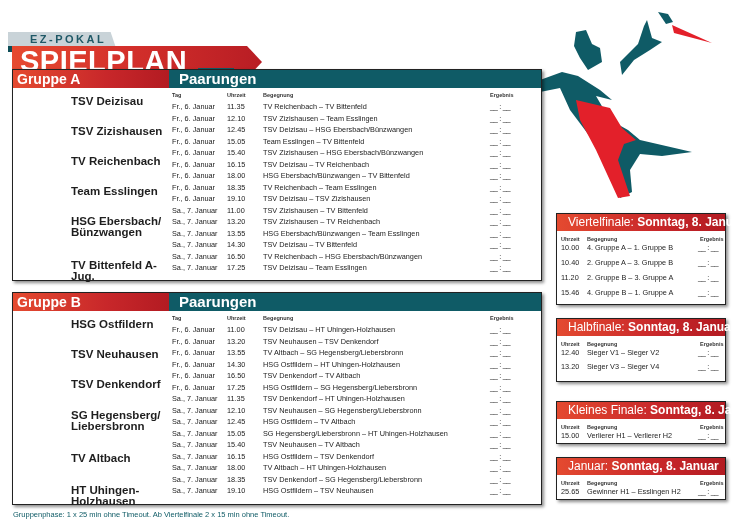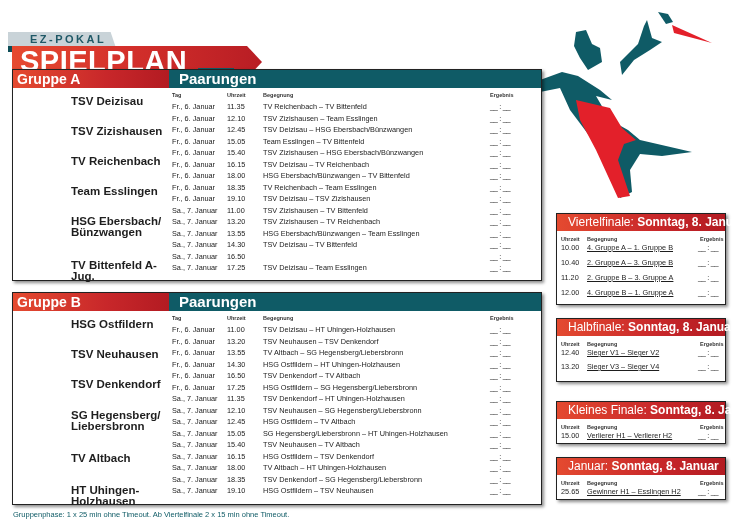--- a/index.html
+++ b/index.html
@@ -47,21 +47,21 @@
   
   .ko { position: absolute; left: 556px; width: 170px; background: #fff; border: 1px solid #222;
     box-shadow: 2px 2px 3px rgba(0,0,0,0.45); }
   .ko .ko-head { height: 17px; background: linear-gradient(90deg, #e44a30 0%, #c8272a 60%, #b31b22 100%);
     color: #fff; font-size: 12px; line-height: 17px; padding-left: 11px; white-space: nowrap; }
   .ko .ko-head b { font-weight: bold; }
   .ko .kch { position: absolute; font-size: 5.5px; font-weight: bold; color: #333; }
   .ko .krow { position: absolute; left: 0; width: 100%; height: 12px; font-size: 7.3px; line-height: 12px; }
   .ko .krow span { position: absolute; top: 0; white-space: nowrap; }
   .k-time { left: 4px; }
-  .k-match { left: 30px; text-decoration: underline; }
+  .k-match { left: 30px; }
   .k-res { left: 141px; letter-spacing: -0.3px; }
 
   .ko-vf { top: 213px; height: 92px; }
   .ko-hf { top: 318px; height: 64px; }
   .ko-kf { top: 401px; height: 43px; }
   .ko-f { top: 457px; height: 43px; }
 
   .footnote { position: absolute; left: 13px; top: 510px; font-size: 7.5px; color: #0f5b66; white-space: nowrap; }
 </style>
 </head>
@@ -186,20 +186,21 @@
       </div>
       <div class="row" style="top: 138px;">
         <span class="c-day">Sa., 7. Januar</span>
         <span class="c-time">14.30</span>
         <span class="c-match">TSV Deizisau – TV Bittenfeld</span>
         <span class="c-res">__ : __</span>
       </div>
       <div class="row" style="top: 149.5px;">
         <span class="c-day">Sa., 7. Januar</span>
         <span class="c-time">16.50</span>
+        <span class="c-match">TV Reichenbach – HSG Ebersbach/Bünzwangen</span>
         <span class="c-res">__ : __</span>
       </div>
       <div class="row" style="top: 161px;">
         <span class="c-day">Sa., 7. Januar</span>
         <span class="c-time">17.25</span>
         <span class="c-match">TSV Deizisau – Team Esslingen</span>
         <span class="c-res">__ : __</span>
       </div>
     </div>
 </div>
@@ -330,21 +331,21 @@
       <span class="k-time">10.40</span>
       <span class="k-match">2. Gruppe A – 3. Gruppe B</span>
       <span class="k-res">__ : __</span>
     </div>
     <div class="krow" style="top: 58px;">
       <span class="k-time">11.20</span>
       <span class="k-match">2. Gruppe B – 3. Gruppe A</span>
       <span class="k-res">__ : __</span>
     </div>
     <div class="krow" style="top: 73px;">
-      <span class="k-time">12.00</span>
+      <span class="k-time">15.46</span>
       <span class="k-match">4. Gruppe B – 1. Gruppe A</span>
       <span class="k-res">__ : __</span>
     </div>
   </div>
 <div class="ko ko-hf" id="ko-1">
     <div class="ko-head"><span>Halbfinale:</span> <b>Sonntag, 8. Januar</b></div>
     <div class="kch" style="left: 4px; top: 22px;">Uhrzeit</div>
     <div class="kch" style="left: 30px; top: 22px;">Begegnung</div>
     <div class="kch" style="left: 143px; top: 22px;">Ergebnis</div>
     <div class="krow" style="top: 28px;">

